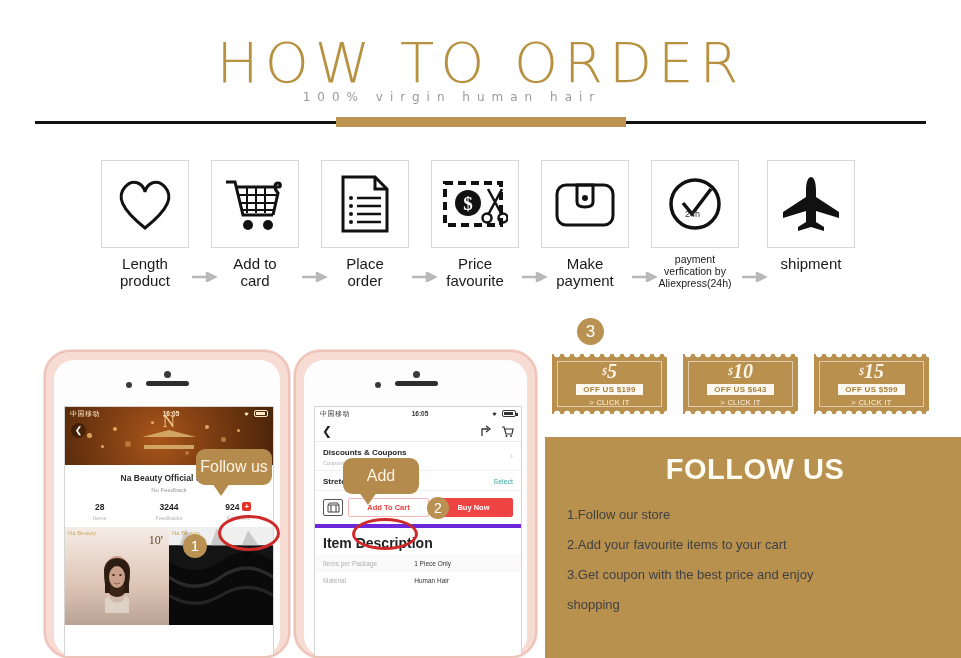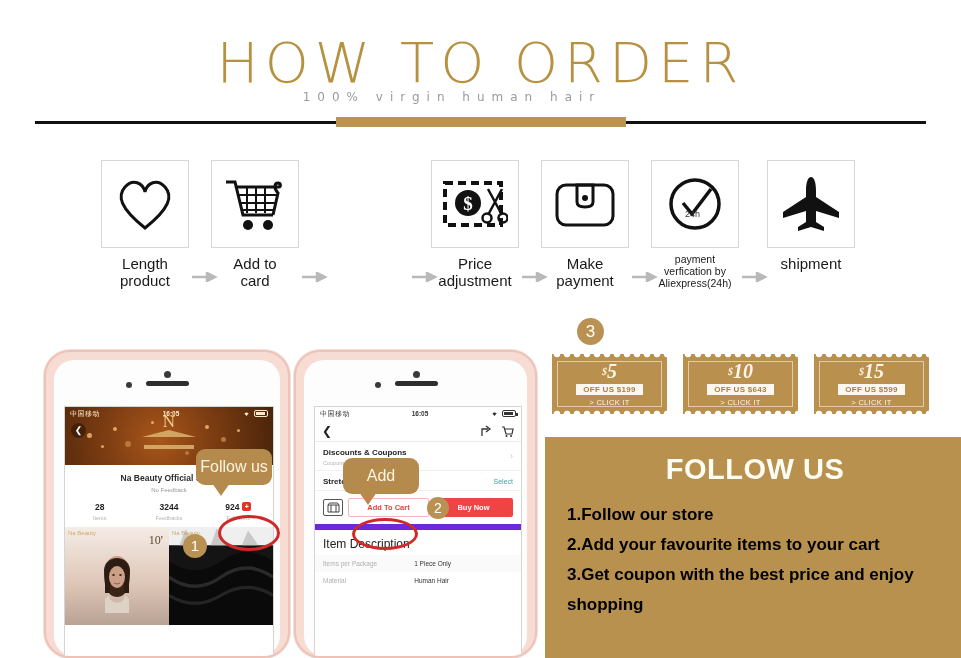--- a/index.html
+++ b/index.html
@@ -177,21 +177,21 @@
   .btn-add {
     flex: 1; height: 19px; border: 1px solid #f3b7b7; border-radius: 2px;
     color: #e8413f; font-size: 7.5px; font-weight: bold;
     display: flex; align-items: center; justify-content: center;
   }
   .btn-buy {
     flex: 1; height: 19px; background: #ef4444; border-radius: 2px;
     color: #fff; font-size: 7.5px; font-weight: bold;
     display: flex; align-items: center; justify-content: center;
   }
-  .desc-title { font-size: 12px; color: #232323; font-weight: normal; padding: 7px 8px 4px 8px; border-top: 6px solid #6d28d9; }
+  .desc-title { font-size: 14px; color: #232323; font-weight: bold; padding: 7px 8px 4px 8px; border-top: 4px solid #6d28d9; }
   .desc-row { display: flex; padding: 5px 8px; font-size: 6.5px; }
   .desc-row:nth-child(odd) { background: #fafafa; }
   .desc-k { width: 48%; color: #b0b0b0; }
   .desc-v { color: #333; }
 
   
   .callout {
     position: absolute; background: #b58b4d; border-radius: 9px;
     color: #fdf3e2; font-size: 16px; display: flex; align-items: center; justify-content: center;
     z-index: 20;
@@ -246,21 +246,21 @@
   .follow-panel {
     position: absolute; left: 545px; top: 437px; width: 416px; height: 221px;
     background: #b9914f;
     padding: 16px 18px 0 22px;
   }
   .follow-title {
     text-align: center; color: #fffdf4; font-size: 29px; font-weight: bold;
     letter-spacing: .5px; margin-bottom: 14px;
   }
   .follow-line {
-    color: #000000; font-size: 17px; line-height: 30px; font-weight: bold;
+    color: #404040; font-size: 13px; line-height: 30px;
   }
 </style>
 </head>
 <body>
 
 <div class="header">
   <div class="title">HOW TO ORDER</div>
   <div class="subtitle">100% virgin human hair</div>
   <div class="rule-black"></div>
   <div class="rule-gold"></div>
@@ -300,40 +300,57 @@
       <span>Add to</span><br>
       <span>card</span>
     </div>
   </div>
   <div class="arrow" style="left:302px">
     <svg width="26" height="10" viewBox="0 0 26 10">
         <path d="M0 5 H16 M15 1 L23 5 L15 9 Z" fill="#b9b9b9" stroke="#b9b9b9" stroke-width="2.5"></path>
       </svg>
   </div>
 
+  <div class="step" style="left:319px">
+    <div class="step-box">
+      <svg width="52" height="60" viewBox="0 0 52 60">
+        <path d="M4 3 H36 L48 15 V57 H4 Z" fill="none" stroke="#111" stroke-width="3"></path>
+        <path d="M36 3 V15 H48" fill="none" stroke="#111" stroke-width="3"></path>
+        <circle cx="12" cy="24" r="2" fill="#111"></circle>
+          <circle cx="12" cy="32" r="2" fill="#111"></circle>
+        <circle cx="12" cy="40" r="2" fill="#111"></circle>
+          <circle cx="12" cy="48" r="2" fill="#111"></circle>
+        <path d="M18 24 H42 M18 32 H42 M18 40 H42 M18 48 H42" stroke="#111" stroke-width="2.5"></path>
+      </svg>
+    </div>
+    <div class="step-label">
+      <span>Place</span><br>
+      <span>order</span>
+    </div>
+  </div>
   <div class="arrow" style="left:412px">
     <svg width="26" height="10" viewBox="0 0 26 10">
         <path d="M0 5 H16 M15 1 L23 5 L15 9 Z" fill="#b9b9b9" stroke="#b9b9b9" stroke-width="2.5"></path>
       </svg>
   </div>
 
   <div class="step" style="left:429px">
     <div class="step-box">
       <svg width="66" height="54" viewBox="0 0 66 54">
         <rect x="3" y="6" width="56" height="42" fill="none" stroke="#111" stroke-width="4" stroke-dasharray="8 5"></rect>
         <circle cx="26" cy="26" r="13" fill="#111"></circle>
         <text x="26" y="33" font-size="19" fill="#fff" text-anchor="middle" font-family="Liberation Serif, serif" font-weight="bold">$</text>
         <path d="M46 12 L60 38 M60 12 L46 38" stroke="#111" stroke-width="2.5" fill="none"></path>
         <circle cx="45" cy="41" r="4.5" fill="none" stroke="#111" stroke-width="2.5"></circle>
         <circle cx="61" cy="41" r="4.5" fill="none" stroke="#111" stroke-width="2.5"></circle>
       </svg>
     </div>
     <div class="step-label">
       <span>Price</span><br>
-      <span>adjustment</span>
+      <span>favourite</span>
     </div>
   </div>
   <div class="arrow" style="left:522px">
     <svg width="26" height="10" viewBox="0 0 26 10">
         <path d="M0 5 H16 M15 1 L23 5 L15 9 Z" fill="#b9b9b9" stroke="#b9b9b9" stroke-width="2.5"></path>
       </svg>
   </div>
 
   <div class="step" style="left:539px">
     <div class="step-box">

